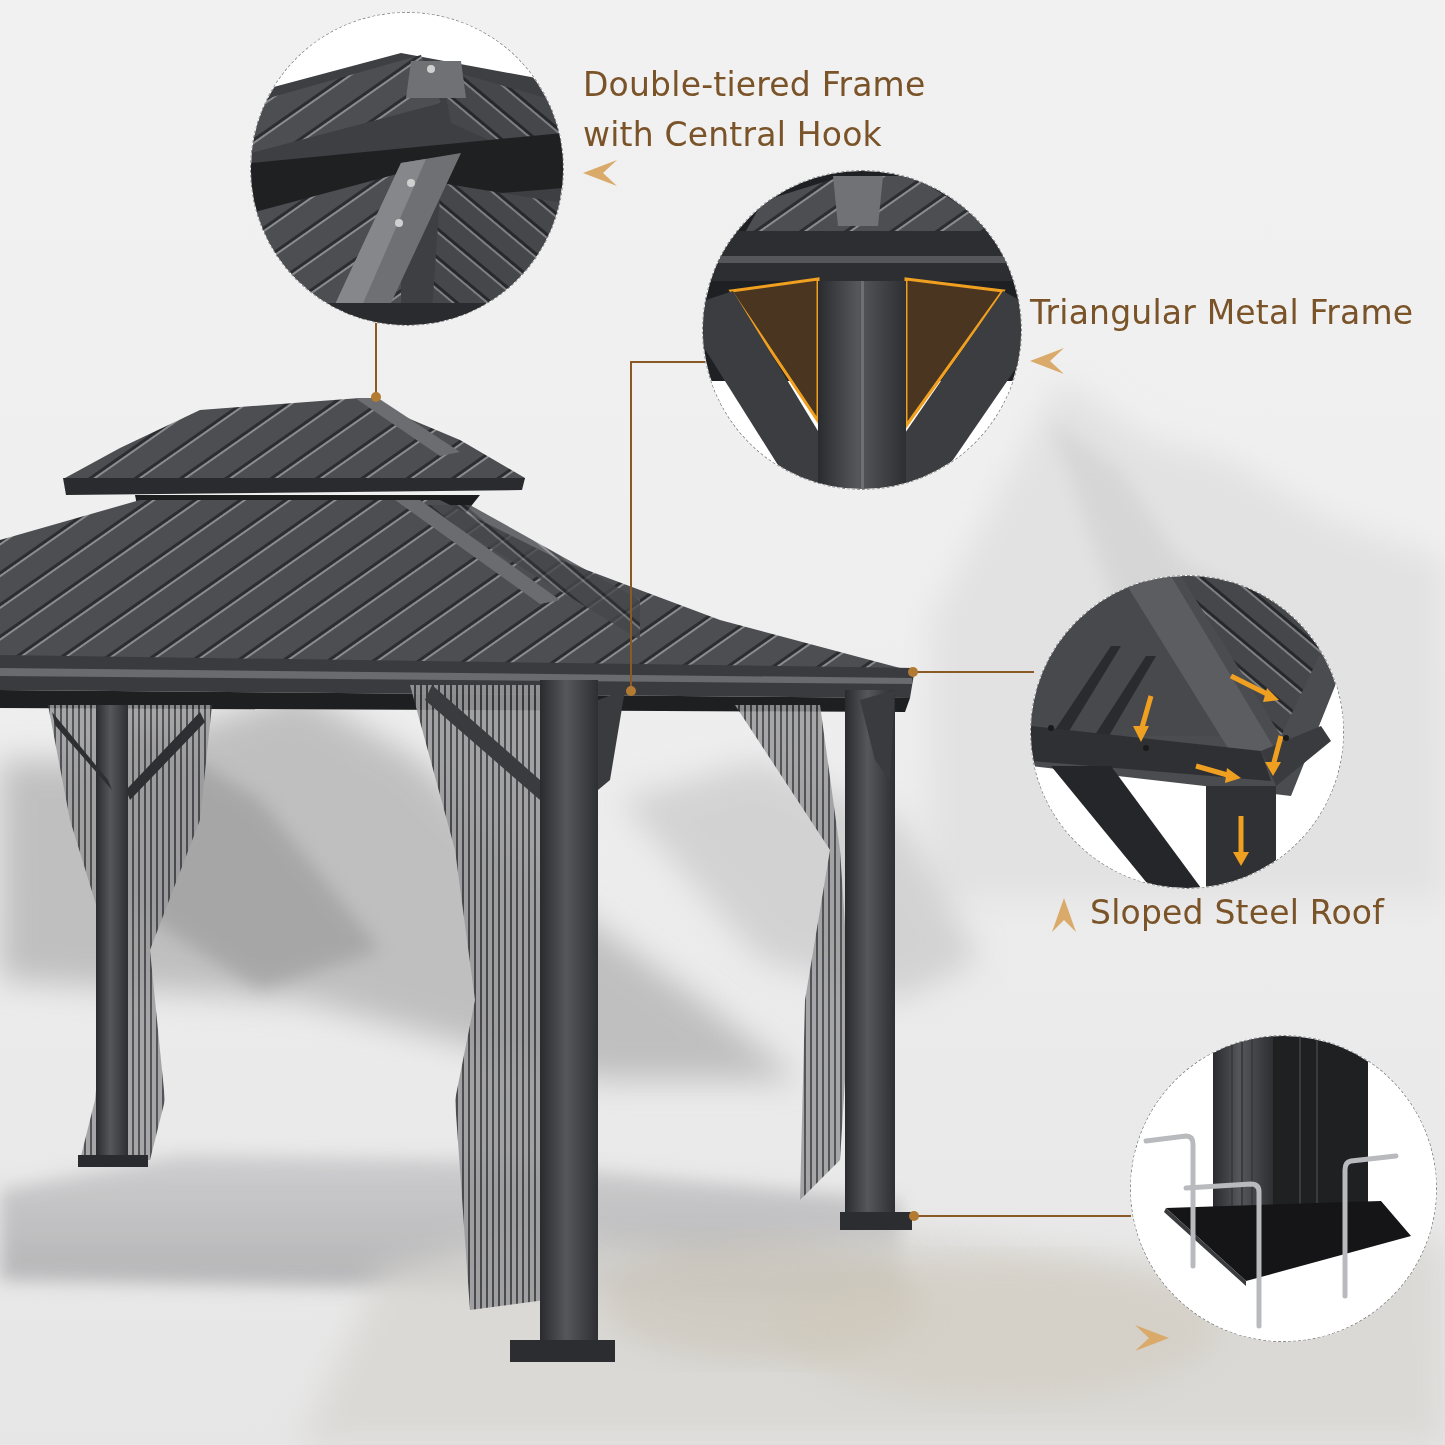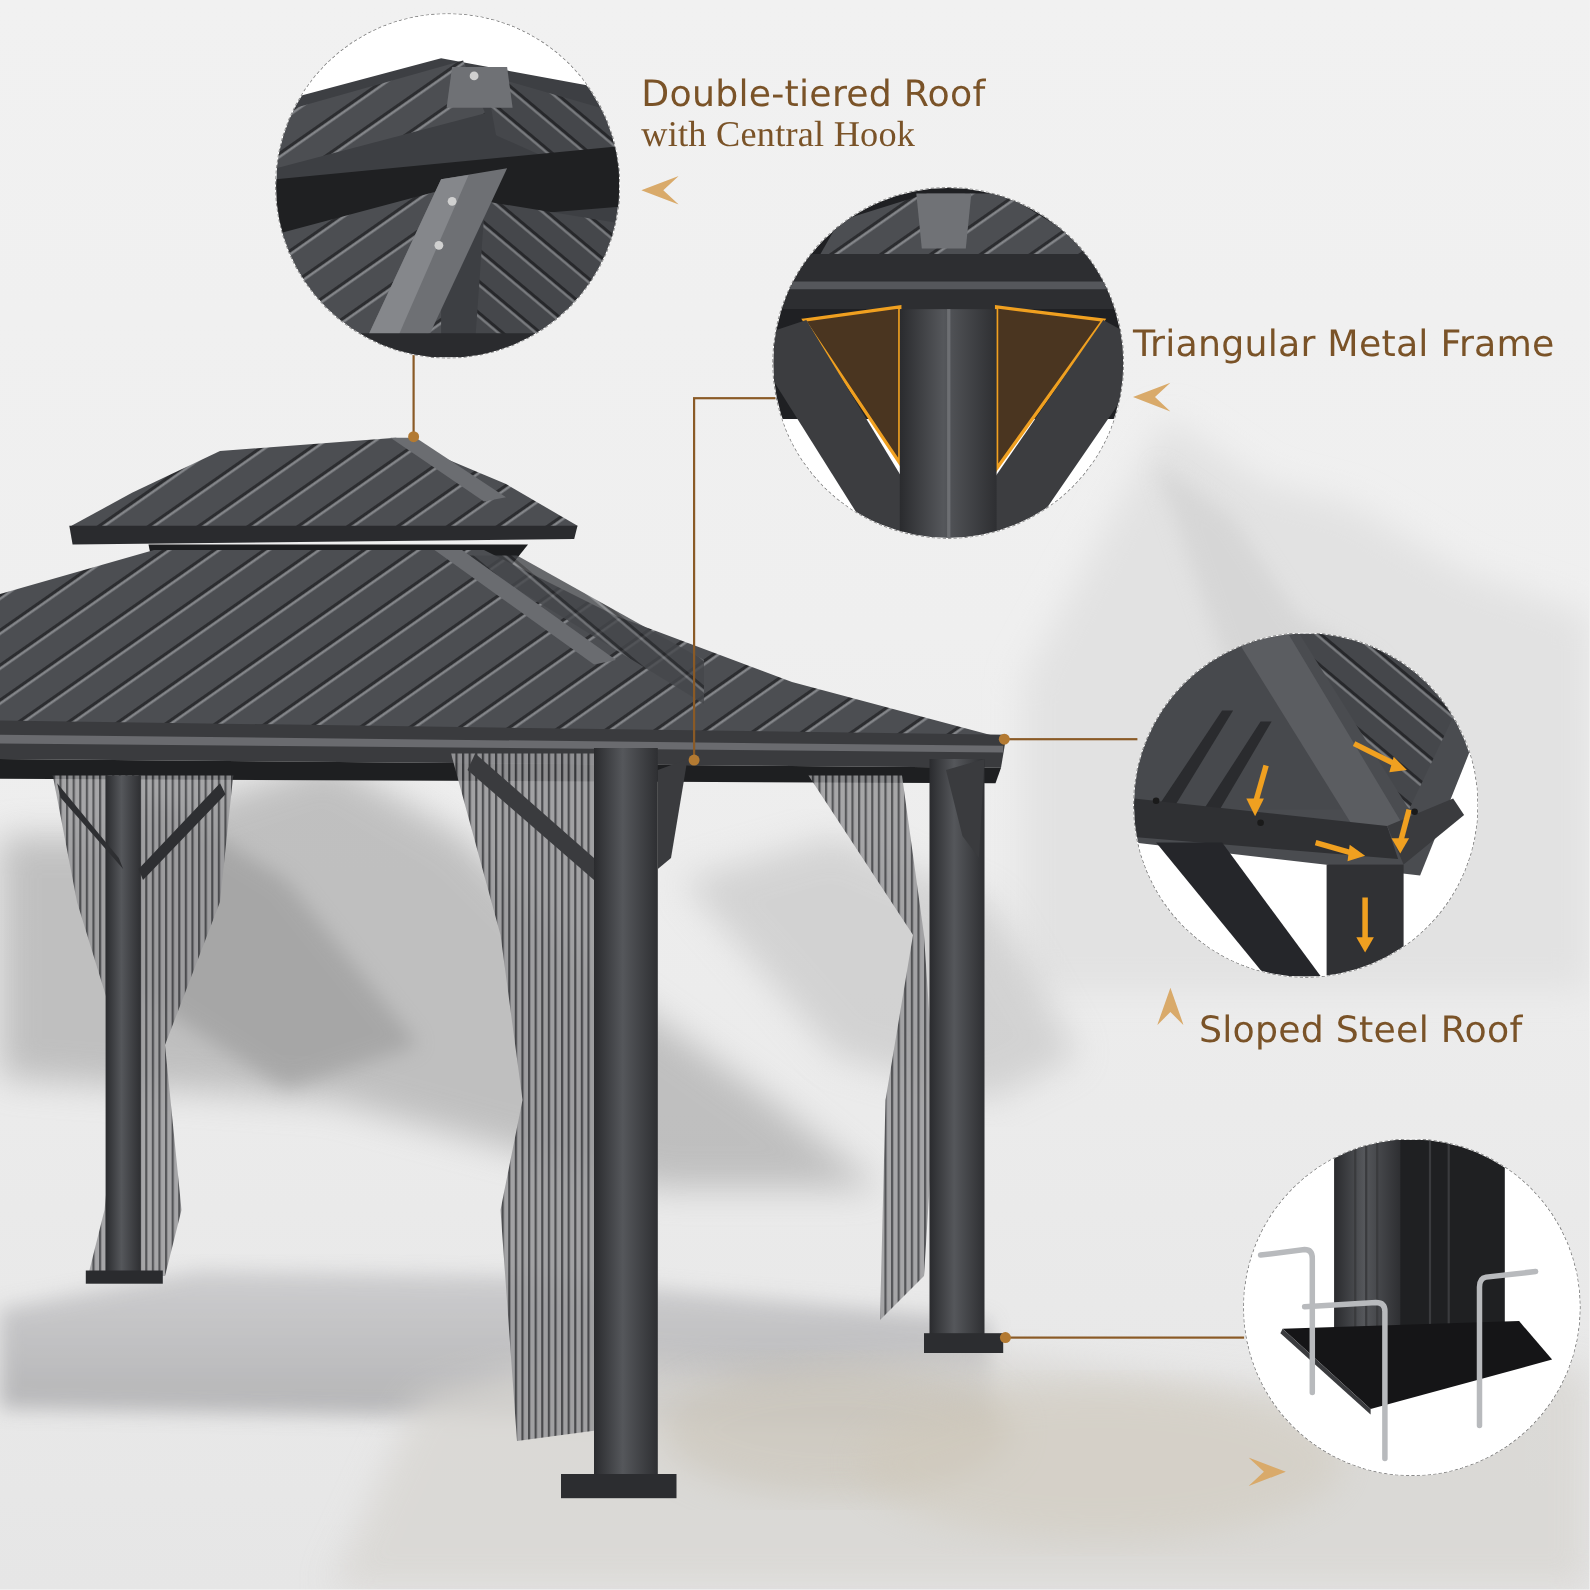--- a/index.html
+++ b/index.html
@@ -200,33 +200,33 @@
       <path d="M35,172 L250,165 L280,200 L115,245 Z" fill="#151517"></path>
       <path d="M35,172 L115,245 L115,250 L33,176 Z" fill="#3a3b3e"></path>
       <g stroke="#b8babd" stroke-width="5" fill="none" stroke-linecap="round">
         <path d="M15,105 L55,100 Q62,100 62,108 L62,230"></path>
         <path d="M55,152 L120,148 Q128,148 128,156 L128,290"></path>
         <path d="M265,120 L220,125 Q214,126 214,134 L214,260"></path>
       </g>
     </svg>
   </div>
 
-  <div class="label" style="left:583px;top:62px;">Double-tiered Roof</div>
-  <div class="label" style="left:583px;top:100px;font-family:Liberation Serif, serif;">with Central Hook</div>
+  <div class="label" style="left:583px;top:62px;">Double-tiered Frame</div>
+  <div class="label" style="left:583px;top:112px;">with Central Hook</div>
   <svg class="arrow" style="left:583px;top:160px;" width="34" height="28">
     <path d="M0,13 L34,0 L20,13 L34,26 Z" fill="#d9aa6a"></path>
   </svg>
 
   <div class="label" style="left:1030px;top:290px;">Triangular Metal Frame</div>
   <svg class="arrow" style="left:1030px;top:348px;" width="34" height="28">
     <path d="M0,13 L34,0 L20,13 L34,26 Z" fill="#d9aa6a"></path>
   </svg>
 
   <svg class="arrow" style="left:1052px;top:898px;" width="24" height="34">
     <path d="M12,0 L24,34 L12,22 L0,34 Z" fill="#d9aa6a"></path>
   </svg>
-  <div class="label" style="left:1090px;top:890px;margin-top:23px;">Sloped Steel Roof</div>
+  <div class="label" style="left:1090px;top:890px;">Sloped Steel Roof</div>
 
   <svg class="arrow" style="left:1135px;top:1325px;" width="34" height="26">
     <path d="M34,13 L0,0 L14,13 L0,26 Z" fill="#d9aa6a"></path>
   </svg>
 
 </div>
 
 </body></html>

